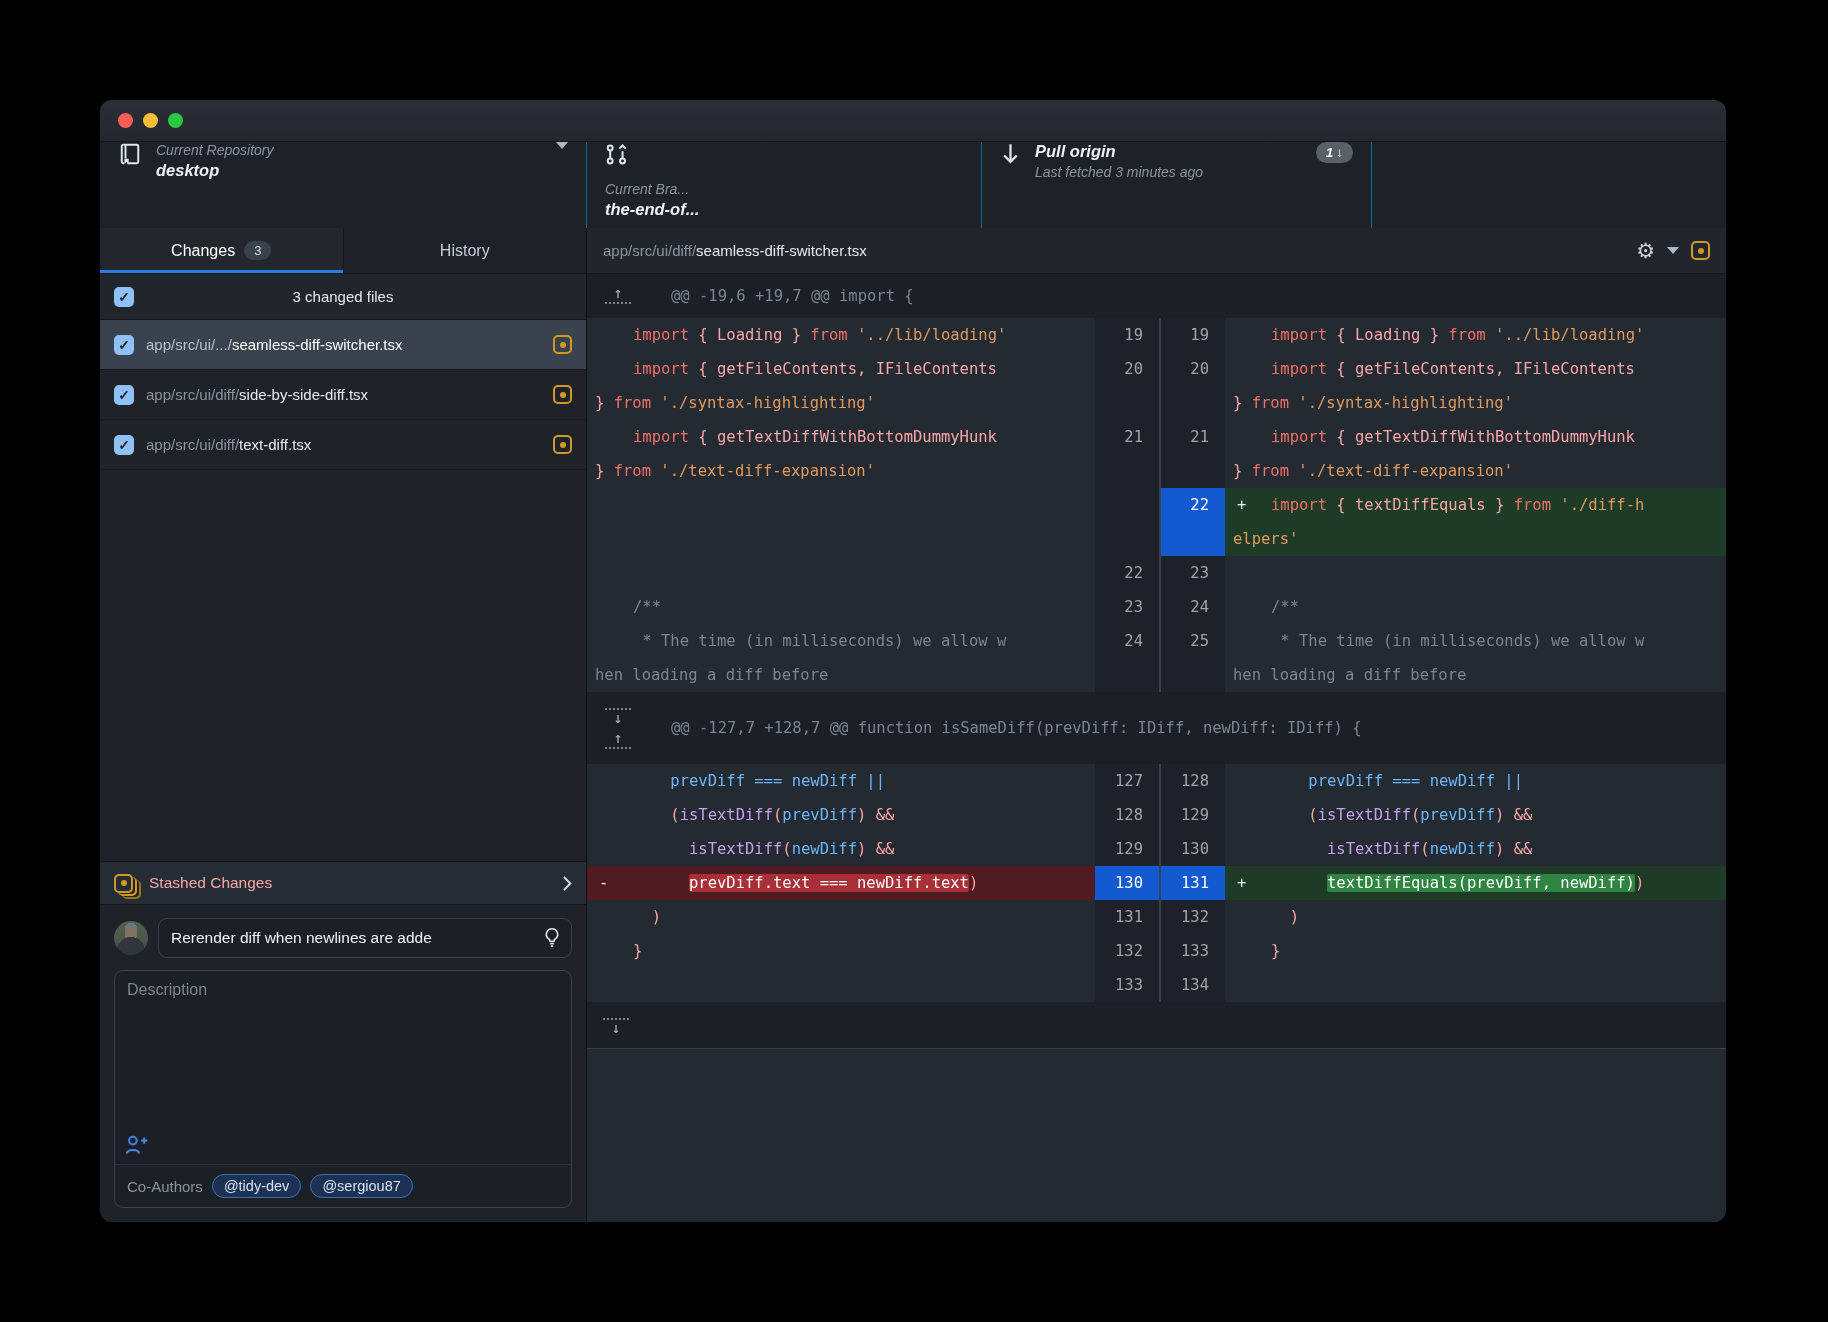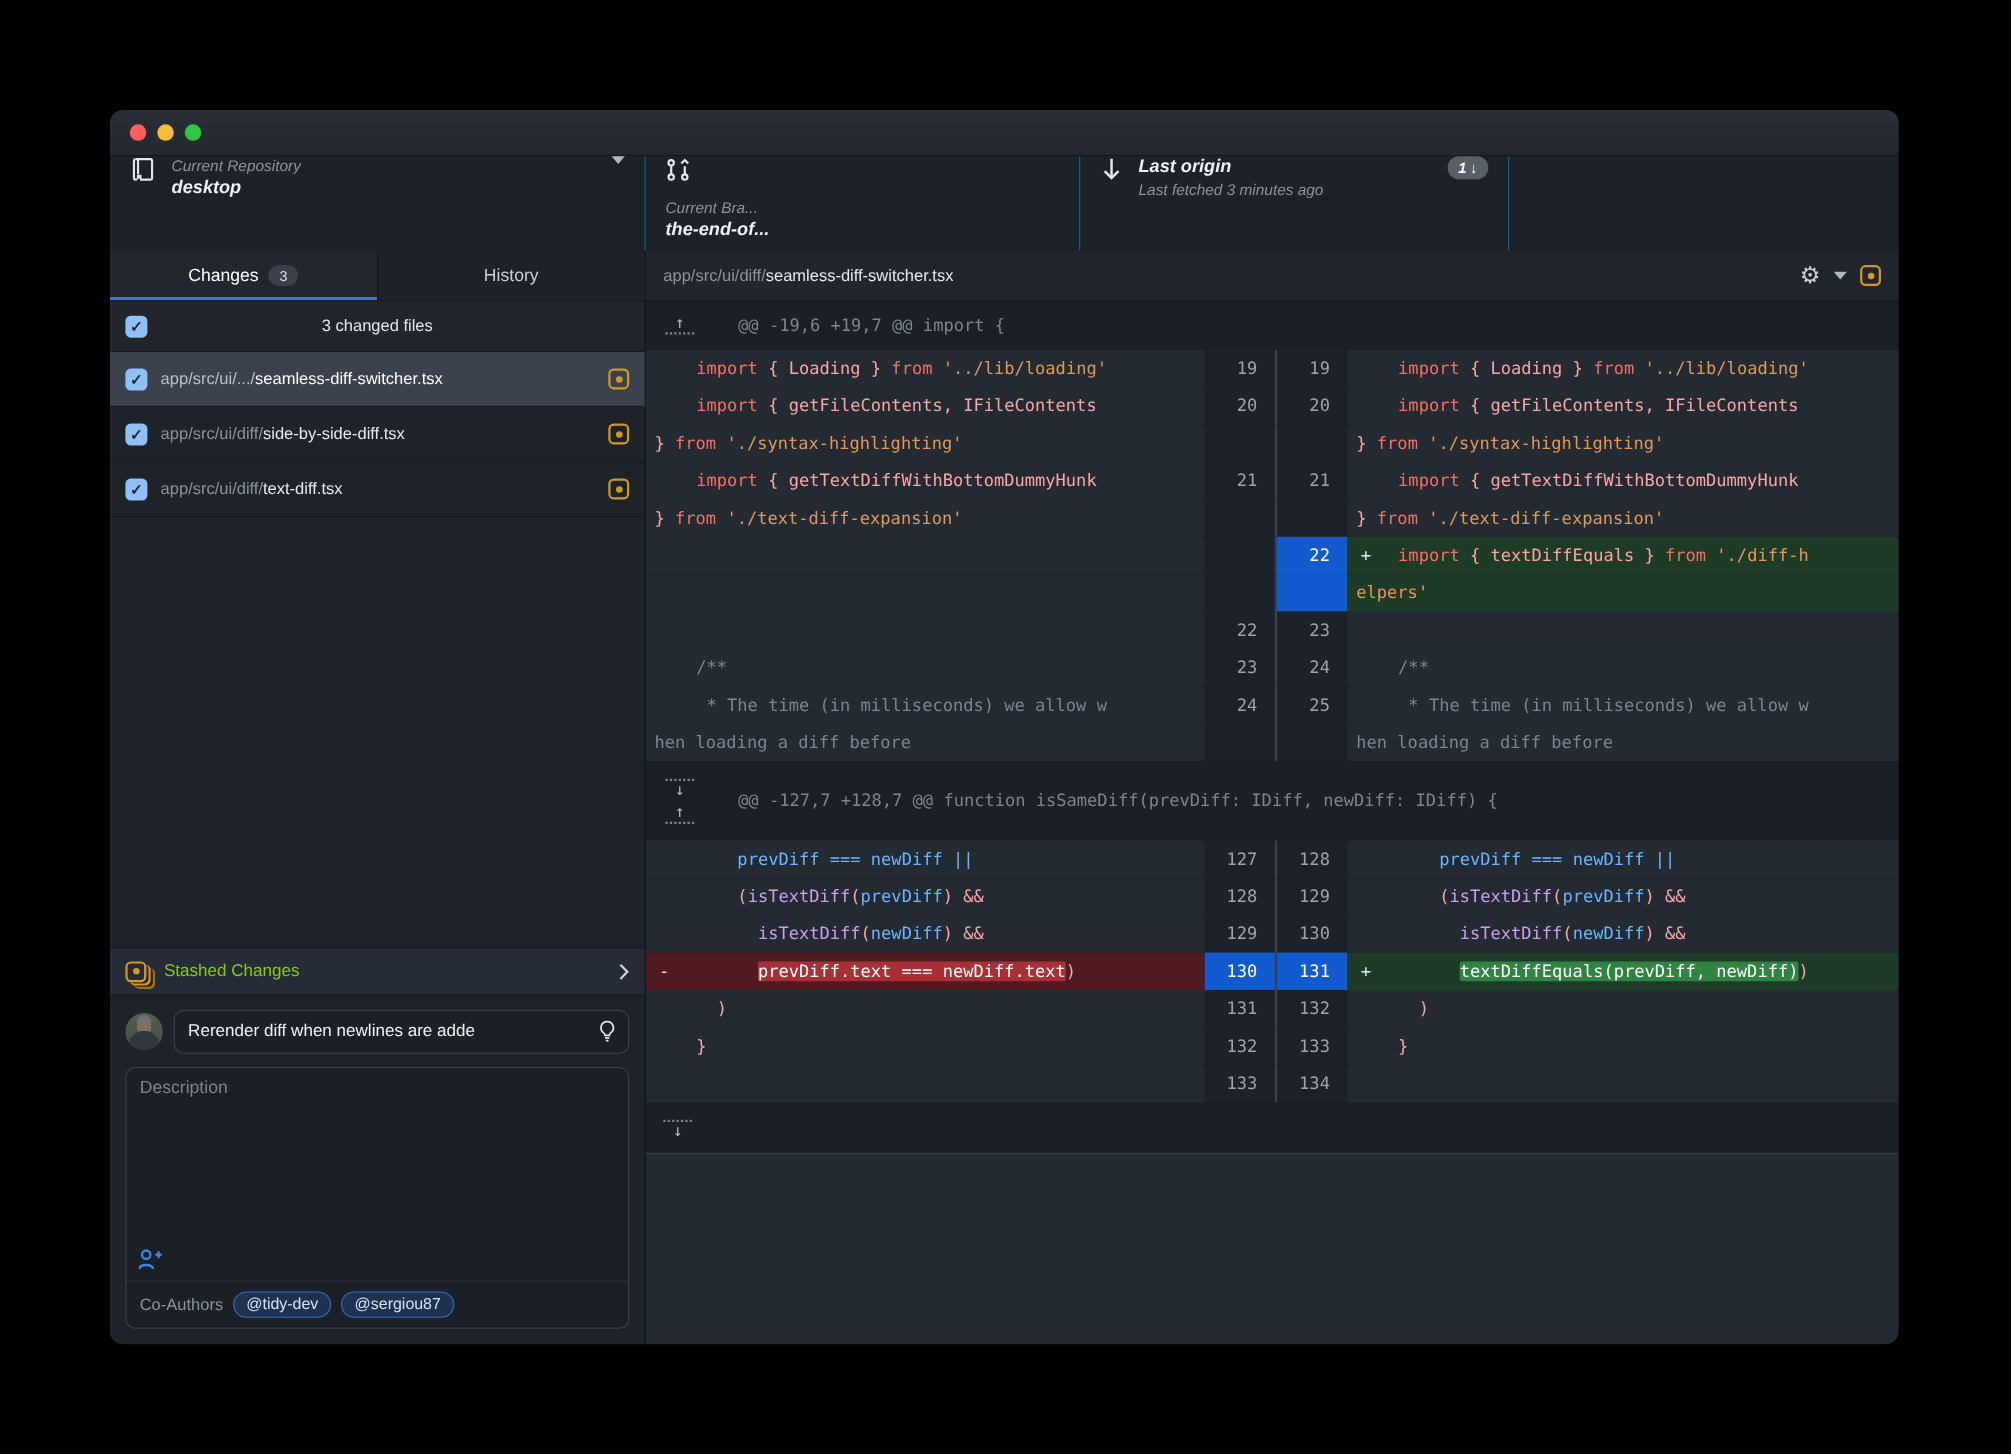--- a/index.html
+++ b/index.html
@@ -56,21 +56,21 @@
   .fpath { flex:1; white-space:nowrap; overflow:hidden; }
   .fdim { color:#8b949e; } .fname { color:#e4eaf1; }
   .file-row.selected .fdim { color:#b7c1cc; } .file-row.selected .fname { color:#fff; }
   .mod-icon { width:19px; height:19px; border:2px solid #d29922; border-radius:5px; flex:none;
               position:relative; }
   .mod-icon::after { content:""; position:absolute; left:50%; top:50%; width:6px; height:6px;
                      margin:-3px 0 0 -3px; border-radius:50%; background:#d29922; }
   .sb-spacer { flex:1; }
   .stashed { height:44px; flex:none; display:flex; align-items:center; gap:12px; padding:0 14px;
              background:#262c35; border-top:1px solid #14181d; border-bottom:1px solid #14181d;
-             font-size:15.5px; color:#84cc16; }
+             font-size:15.5px; color:#fca5a5; }
   .stash-icon { width:19px; height:19px; border:2.5px solid #d29922; border-radius:5px;
                 position:relative; flex:none; margin-right:4px;
                 box-shadow:3px 2px 0 -1px #1e232a, 4px 3px 0 0 #d29922, 7px 5px 0 -1px #1e232a, 8px 6px 0 0 #9a7313; }
   .stash-icon::after { content:""; position:absolute; left:50%; top:50%; width:6px; height:6px;
                        margin:-3px 0 0 -3px; border-radius:50%; background:#d29922; }
   .stashed .label { flex:1; }
   
   .commit-form { flex:none; padding:13px 14px 14px; display:flex; flex-direction:column; }
   .summary-row { display:flex; gap:10px; align-items:center; }
   .avatar { width:34px; height:34px; border-radius:50%; flex:none;
@@ -186,21 +186,21 @@
     </div>
 
     <div class="tsec pull">
       <span class="ticon">
         <svg width="21" height="24" viewBox="0 0 14 16" fill="none" stroke="#dfe6ee" stroke-width="1.5">
           <path d="M7 1.5v11.5"></path>
             <path d="M2.8 9l4.2 4.2L11.2 9"></path>
         </svg>
       </span>
       <div class="tlabels">
-        <span class="tbig">Last origin</span>
+        <span class="tbig">Pull origin</span>
         <span class="tsmall">Last fetched 3 minutes ago</span>
       </div>
       <span class="count-badge">
         <span>1</span>
         <span>↓</span>
       </span>
     </div>
     <div class="tfill"></div>
   </div>
 

